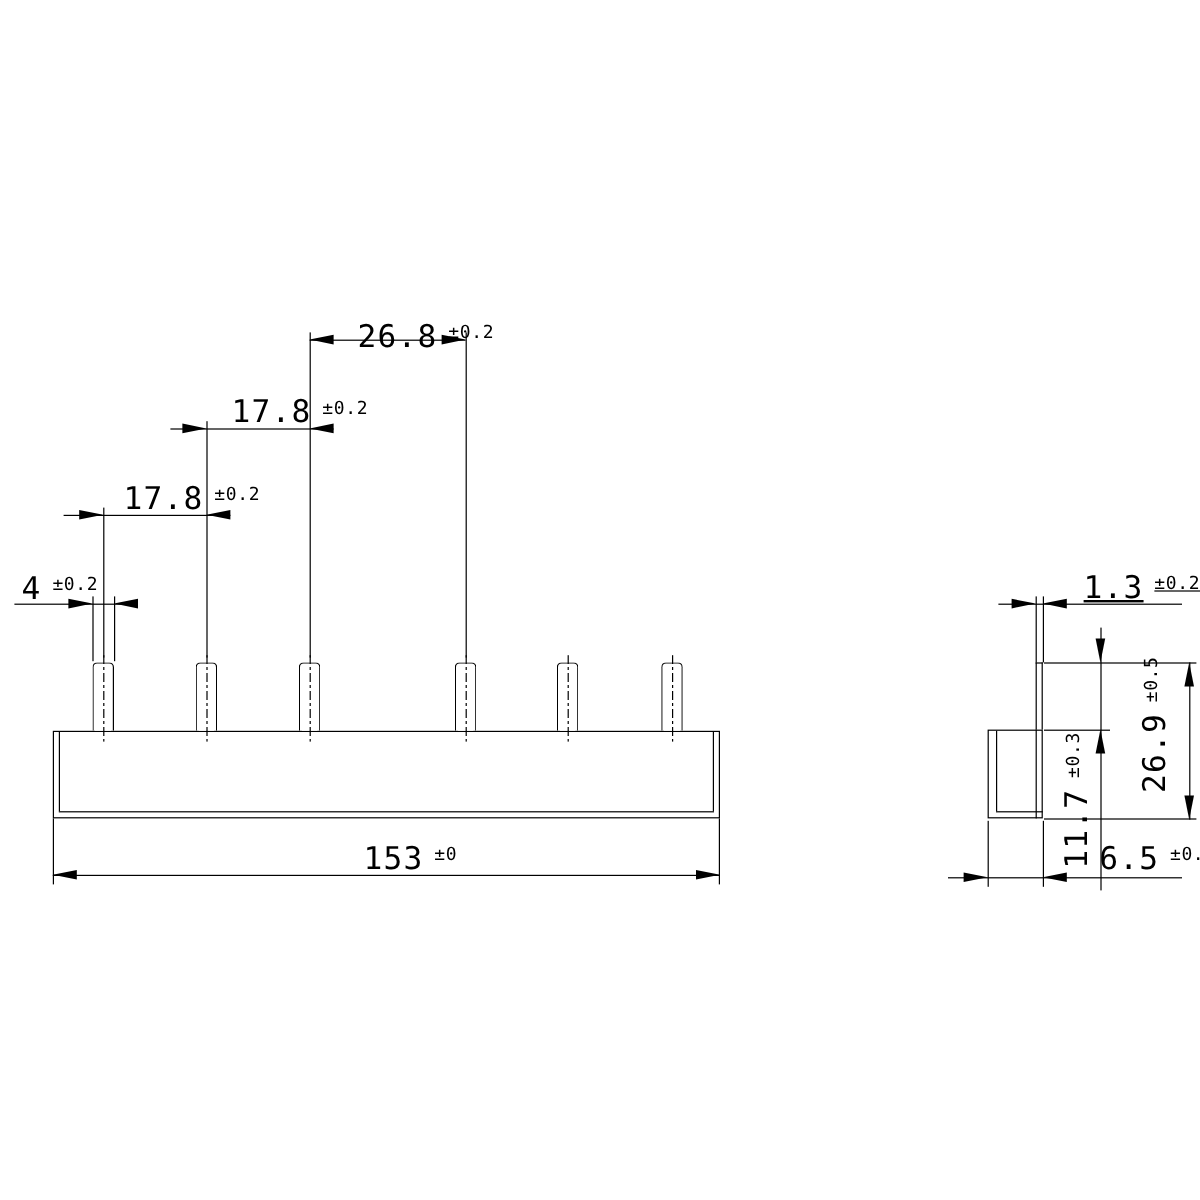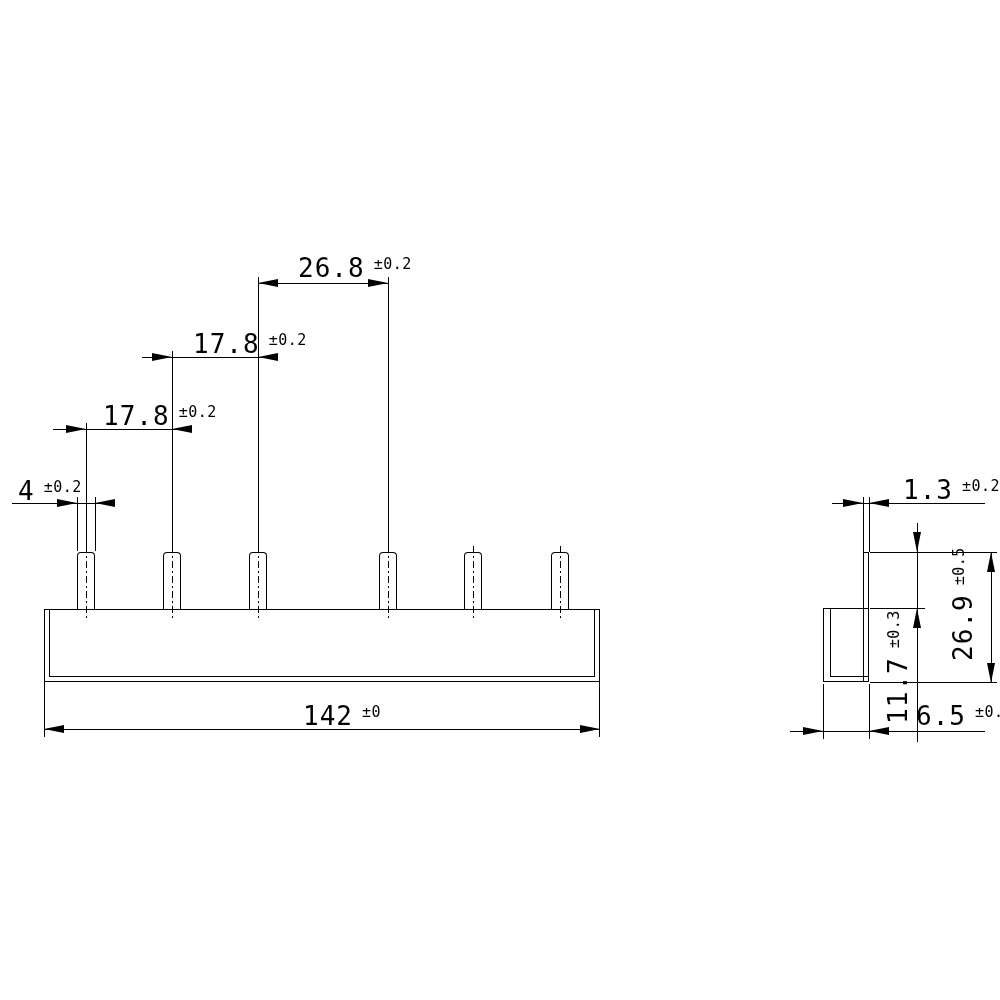--- a/index.html
+++ b/index.html
@@ -79,38 +79,38 @@
     <div class="arr arr-l" style="left:95px;top:499px;"></div>
     <div class="arr arr-r" style="left:66px;top:425px;"></div>
     <div class="arr arr-l" style="left:172px;top:425px;"></div>
     <div class="arr arr-r" style="left:152px;top:353px;"></div>
     <div class="arr arr-l" style="left:258px;top:353px;"></div>
     <div class="arr arr-l" style="left:258px;top:279px;"></div>
     <div class="arr arr-r" style="left:368px;top:279px;"></div>
     <div class="arr arr-l" style="left:44px;top:725px;"></div>
     <div class="arr arr-r" style="left:580px;top:725px;"></div>
 
-    <div class="dim" style="left:298px;top:255px;">
+    <div class="dim" style="left:298px;top:268px;">
       <span class="val">26.8</span>
       <span class="tol">±0.2</span>
     </div>
     <div class="dim" style="left:193px;top:331px;">
       <span class="val">17.8</span>
       <span class="tol">±0.2</span>
     </div>
     <div class="dim" style="left:103px;top:403px;">
       <span class="val">17.8</span>
       <span class="tol">±0.2</span>
     </div>
     <div class="dim" style="left:18px;top:478px;">
       <span class="val">4</span>
       <span class="tol">±0.2</span>
     </div>
     <div class="dim" style="left:303px;top:703px;">
-      <span class="val">142</span>
+      <span class="val">153</span>
       <span class="tol">±0</span>
     </div>
   </div>
 
   <div>
 
     <div class="rect" style="left:823px;top:608px;width:46px;height:74px;"></div>
     <div class="vline" style="left:830px;top:609px;height:67px;"></div>
     <div class="hline" style="left:830px;top:676px;width:39px;"></div>
 
@@ -132,21 +132,21 @@
 
     <div class="arr arr-r" style="left:843px;top:499px;"></div>
     <div class="arr arr-l" style="left:869px;top:499px;"></div>
     <div class="arr arr-d" style="left:913px;top:532px;"></div>
     <div class="arr arr-u" style="left:913px;top:608px;"></div>
     <div class="arr arr-u" style="left:987px;top:552px;"></div>
     <div class="arr arr-d" style="left:987px;top:663px;"></div>
     <div class="arr arr-r" style="left:803px;top:727px;"></div>
     <div class="arr arr-l" style="left:869px;top:727px;"></div>
 
-    <div class="dim" style="left:903px;top:477px;">
+    <div class="dim" style="left:903px;top:477px;text-decoration:underline;">
       <span class="val">1.3</span>
       <span class="tol">±0.2</span>
     </div>
     <div class="dim rot" style="left:898px;top:667px;">
       <span class="val">11.7</span>
       <span class="tol">±0.3</span>
     </div>
     <div class="dim rot" style="left:963px;top:604px;">
       <span class="val">26.9</span>
       <span class="tol">±0.5</span>

